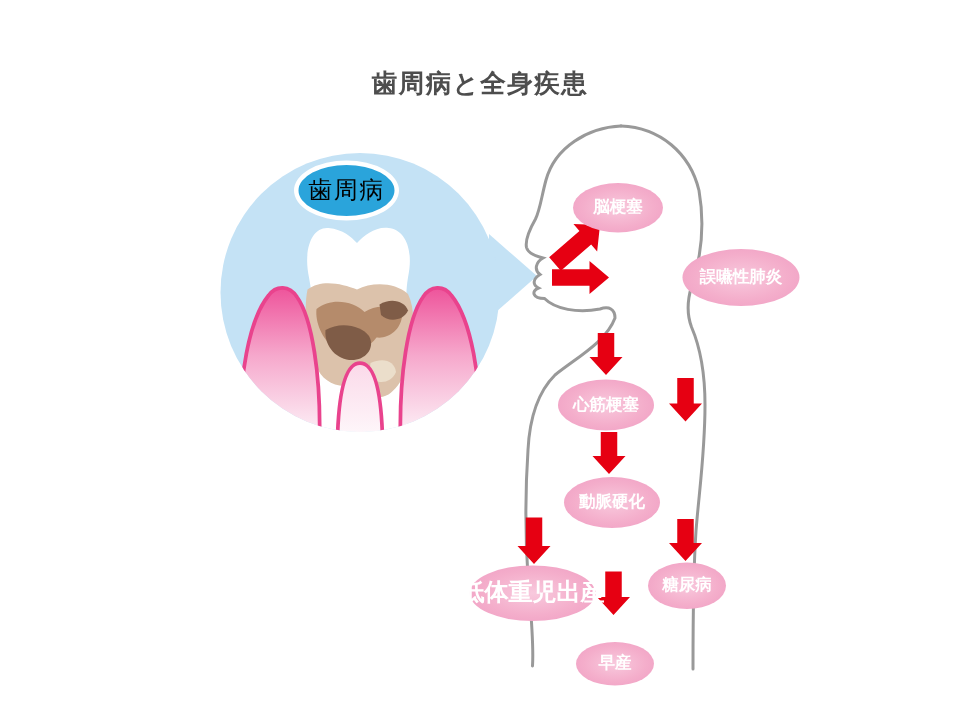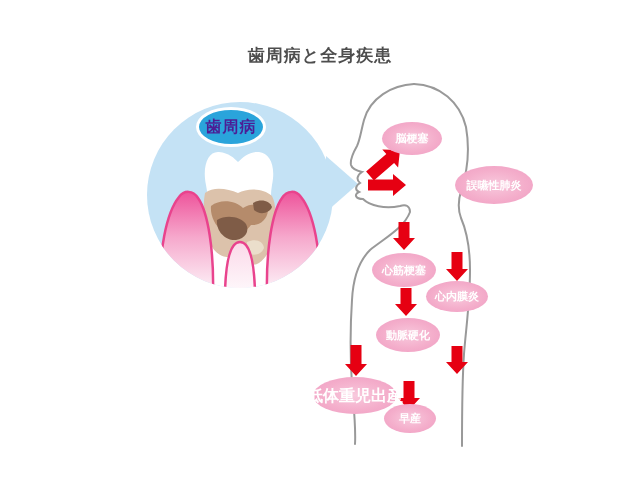--- a/index.html
+++ b/index.html
@@ -16,31 +16,31 @@
     position:absolute;display:flex;align-items:center;justify-content:center;
     border-radius:50%;
     background:radial-gradient(ellipse at center,#F8C9DD 0%,#F4AECB 55%,#EF9CC2 100%);
     color:#ffffff;font-weight:bold;font-size:11px;line-height:1;white-space:nowrap;
   }
   .bubble.small{font-size:16px;}
   #inset-label{
     position:absolute;left:196px;top:107px;width:70px;height:40px;
     box-sizing:border-box;border:3px solid #ffffff;border-radius:50%;
     background:#2AA4DB;display:flex;align-items:center;justify-content:center;
-    color:#4c1d95;font-weight:bold;font-size:16px;letter-spacing:1px;white-space:nowrap;
+    color:#000000;font-weight:normal;font-size:16px;letter-spacing:1px;white-space:nowrap;
   }
   
   #b-brain   {left:382px;top:122px;width:60px;height:33px;}
   #b-lung    {left:411px;top:166px;width:78px;height:38px;margin-left:44px;}
   #b-heart   {left:372px;top:253px;width:64px;height:34px;}
   #b-endo    {left:426px;top:281px;width:62px;height:31px;}
   #b-artery  {left:376px;top:318px;width:64px;height:34px;}
   #b-birth   {left:313px;top:377px;width:84px;height:37px;}
   #b-diabetes{left:432px;top:375px;width:52px;height:31px;}
-  #b-preterm {left:384px;top:404px;width:52px;height:29px;}
+  #b-preterm {left:384px;top:428px;width:52px;height:29px;}
 </style>
 </head>
 <body>
 
 <div id="stage">
 
   <div id="title">歯周病と全身疾患</div>
 
   <svg class="layer" width="640" height="485" viewBox="0 0 640 485">
     <defs>
@@ -132,18 +132,18 @@
     <polygon points="350.5,345 361.5,345 361.5,364 367,364 356,376 345,364 350.5,364" fill="#E60012"></polygon>
     <polygon points="451.5,346 462.5,346 462.5,362 468,362 457,374 446,362 451.5,362" fill="#E60012"></polygon>
     <polygon points="403.5,381 414.5,381 414.5,398 420,398 409,410 398,398 403.5,398" fill="#E60012"></polygon>
   </svg>
 
   <div id="inset-label">歯周病</div>
 
   <div class="bubble" id="b-brain">脳梗塞</div>
   <div class="bubble" id="b-lung">誤嚥性肺炎</div>
   <div class="bubble" id="b-heart">心筋梗塞</div>
-  <div class="bubble" id="b-endo">心内膜炎</div>
   <div class="bubble" id="b-artery">動脈硬化</div>
   <div class="bubble small" id="b-birth">低体重児出産</div>
+  <div class="bubble" id="b-diabetes">糖尿病</div>
   <div class="bubble" id="b-preterm">早産</div>
 
 </div>
 
 </body></html>

